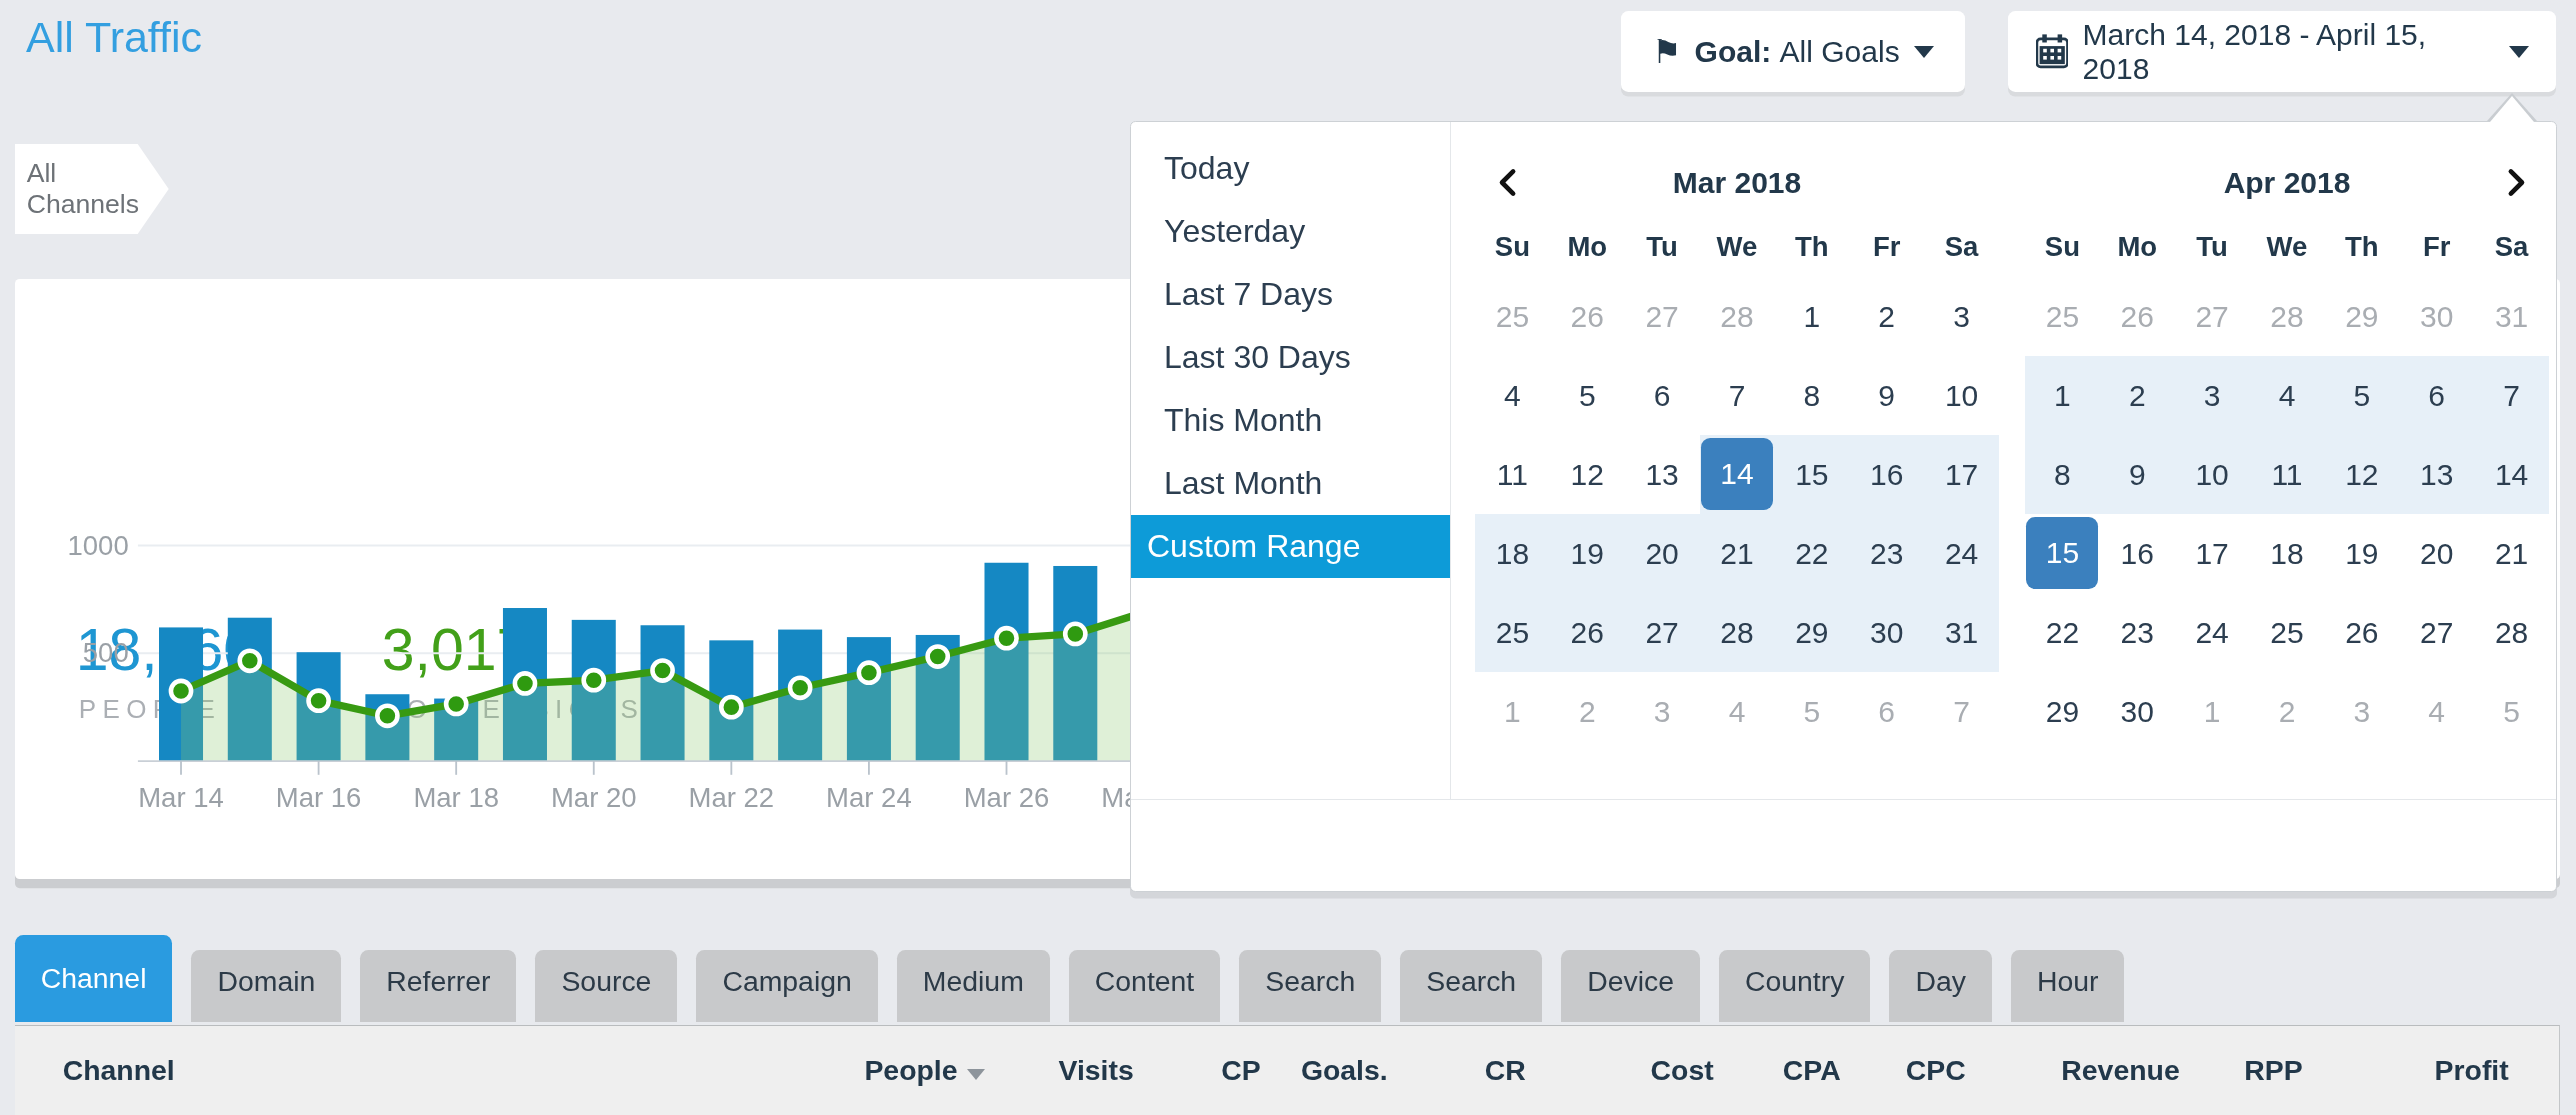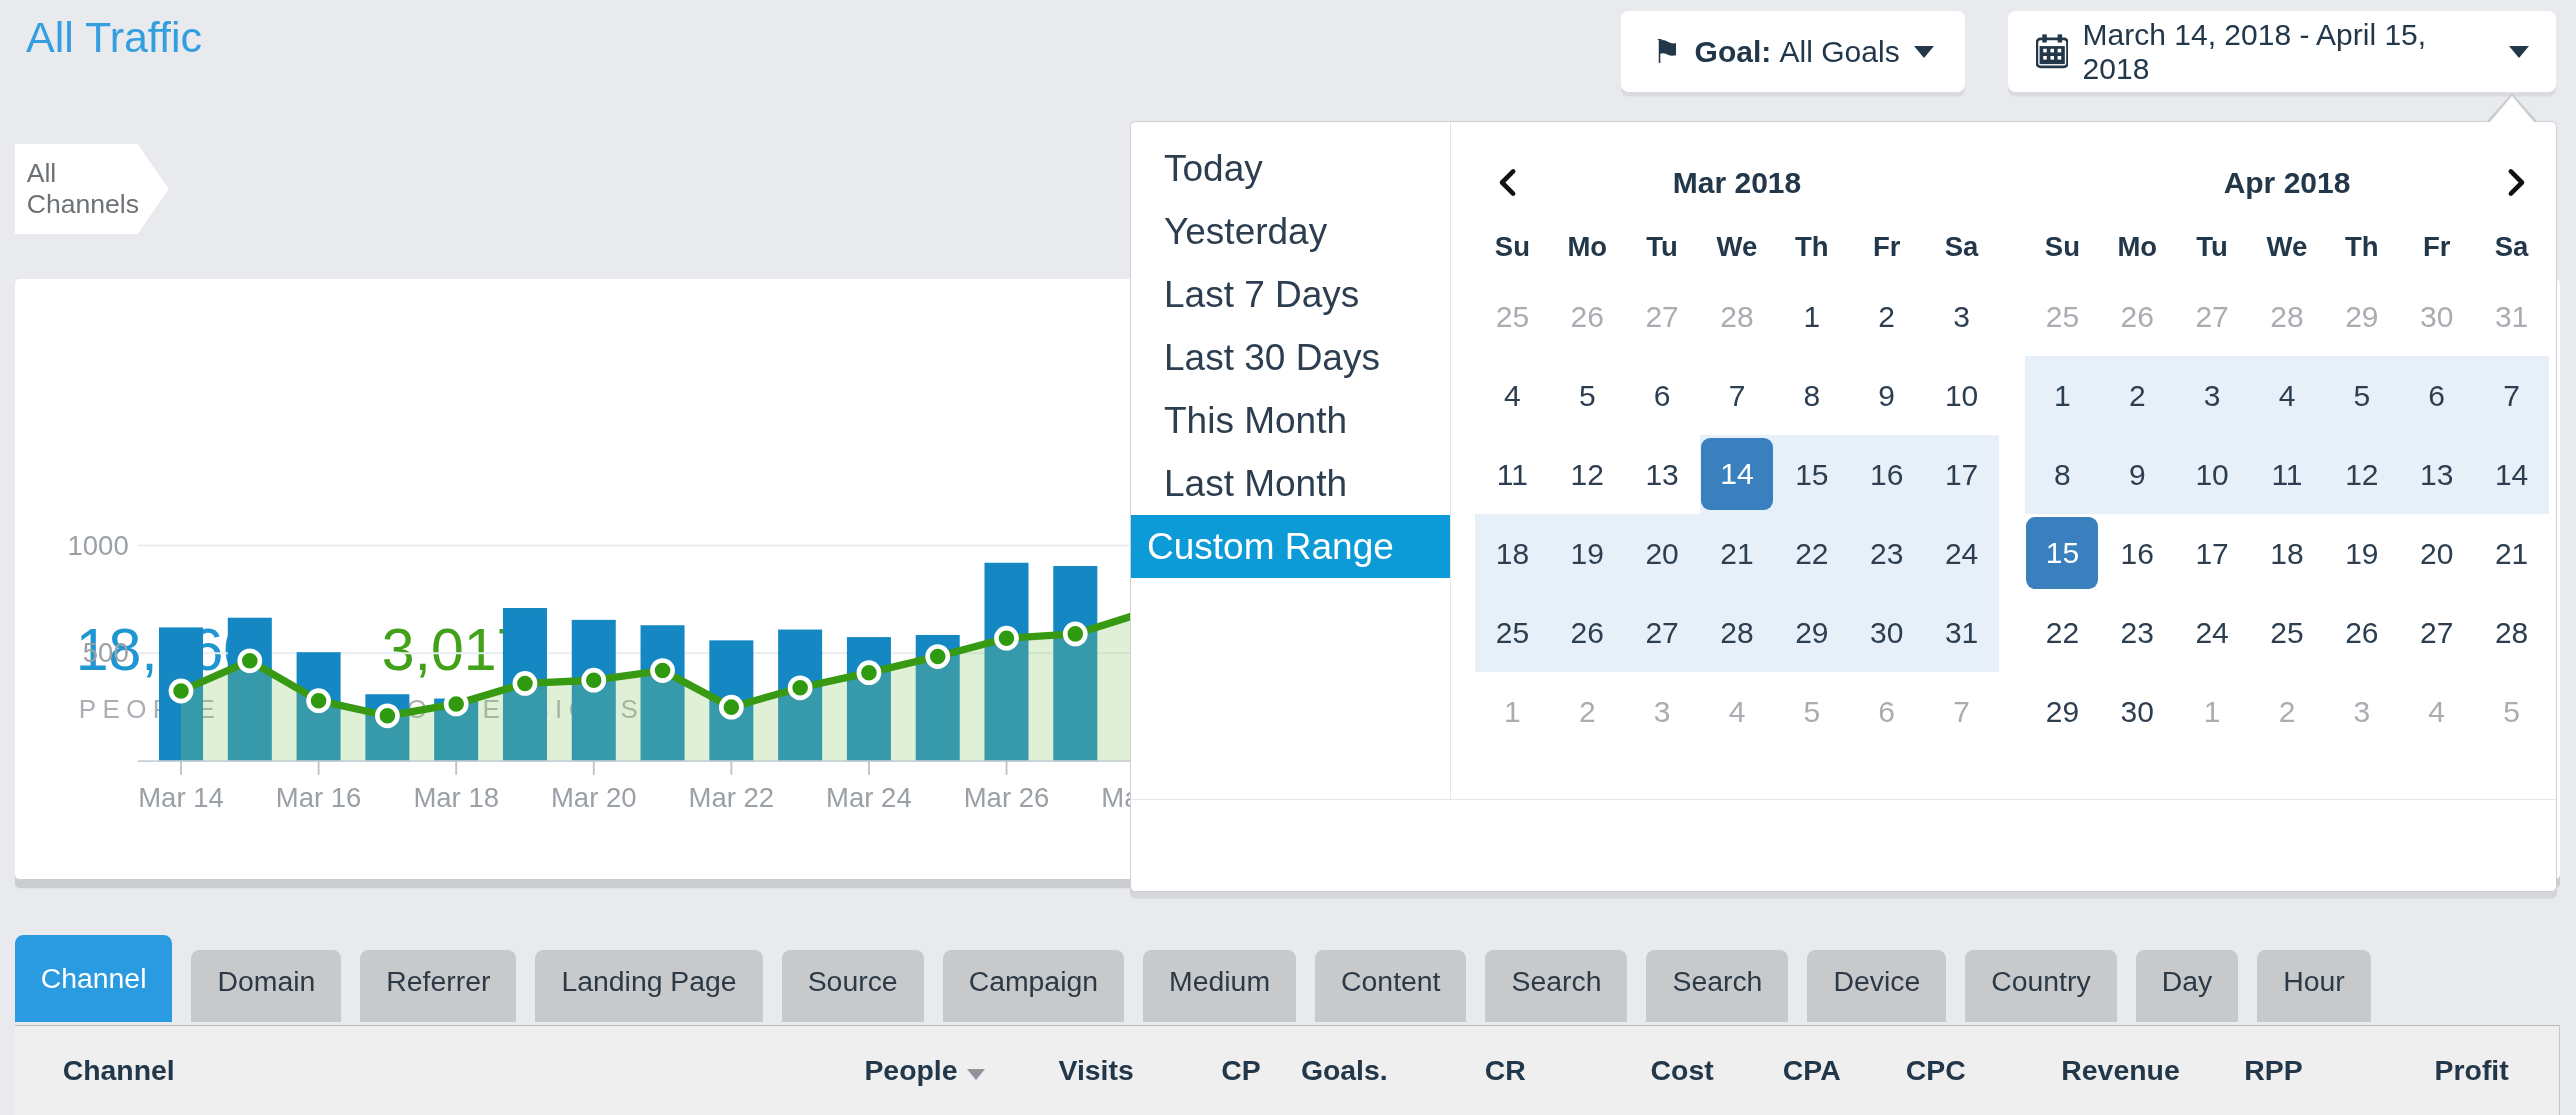--- a/index.html
+++ b/index.html
@@ -32,21 +32,21 @@
   #chart{position:absolute;left:0;top:238px;}
 
   
   .picker{position:absolute;left:1130px;top:121px;width:1427px;height:771px;background:#fff;
           border:0.9px solid #cdd1d5;border-radius:5.5px;box-sizing:border-box;box-shadow:0 6.4px 0 rgba(150,155,160,.25);}
   .pointer-outer{position:absolute;left:2487px;top:93px;width:0;height:0;
           border-left:25px solid transparent;border-right:25px solid transparent;border-bottom:28.4px solid #c9cdd1;}
   .pointer-inner{position:absolute;left:2490px;top:96px;width:0;height:0;
           border-left:22px solid transparent;border-right:22px solid transparent;border-bottom:26px solid #fff;z-index:5;}
   .presets{list-style:none;margin:0;padding:14.7px 0 0 0;width:319px;}
-  .presets li{height:63px;line-height:63px;padding-left:33px;font-size:37px;color:#2c3e50;cursor:pointer;}
+  .presets li{height:63px;line-height:63px;padding-left:33px;font-size:32px;color:#2c3e50;cursor:pointer;}
   .presets li.selected{background:#0d9bd8;color:#fff;padding-left:16px;}
   .v-div{position:absolute;left:319px;top:0;width:0.9px;height:677px;background:#e4e7ea;}
   .h-div{position:absolute;left:0;top:677px;width:100%;height:0.9px;background:#e4e7ea;}
 
   .cal{position:absolute;top:27.5px;width:524px;}
   .cal-head{position:relative;height:66px;}
   .cal-title{text-align:center;font-size:30px;font-weight:bold;color:#22384a;line-height:66px;}
   .chev{position:absolute;top:14.7px;width:37px;height:37px;cursor:pointer;}
   .chev.prev{left:14.7px;} .chev.next{right:14.7px;}
   .dow{display:grid;grid-template-columns:repeat(7,1fr);height:61px;}
@@ -338,21 +338,20 @@
           <div class="day muted">4</div>
           <div class="day muted">5</div>
         </div>
       </div>
   </div>
 
   <div class="tabs" id="tabs">
       <div class="tab active">Channel</div>
       <div class="tab">Domain</div>
       <div class="tab">Referrer</div>
-      <div class="tab">Landing Page</div>
       <div class="tab">Source</div>
       <div class="tab">Campaign</div>
       <div class="tab">Medium</div>
       <div class="tab">Content</div>
       <div class="tab">Search</div>
       <div class="tab">Search</div>
       <div class="tab">Device</div>
       <div class="tab">Country</div>
       <div class="tab">Day</div>
       <div class="tab">Hour</div>

